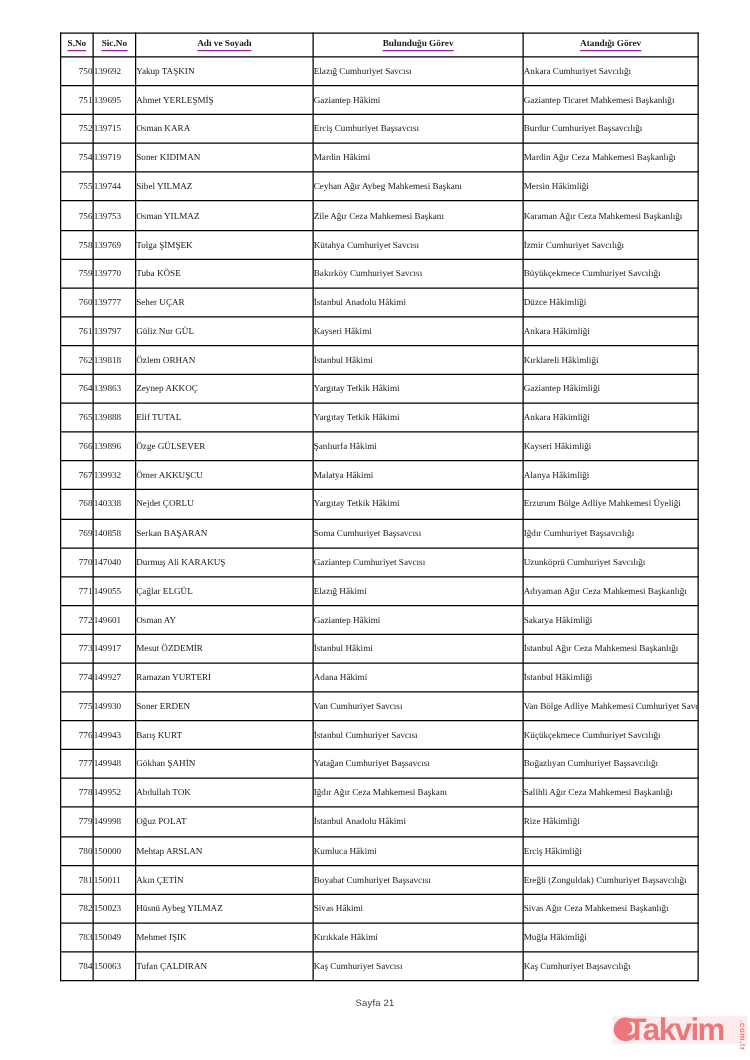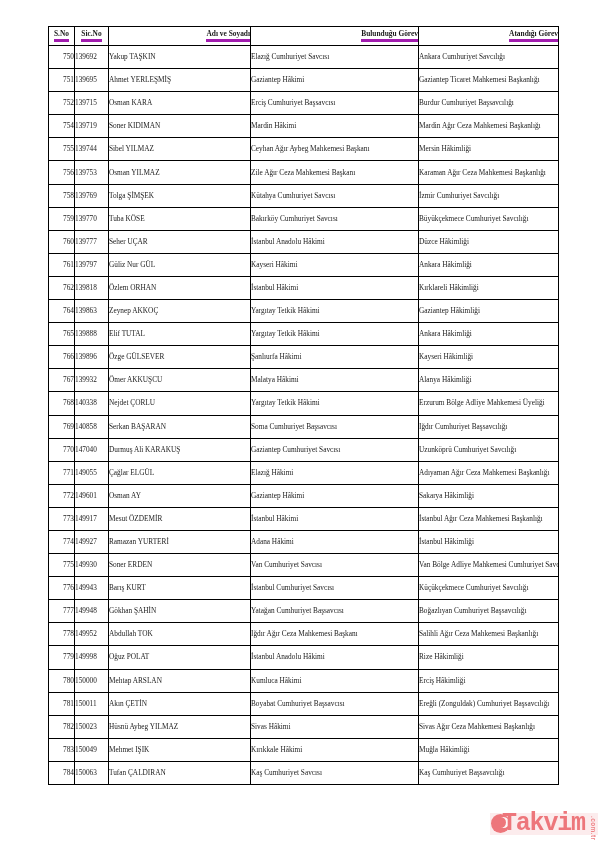--- a/index.html
+++ b/index.html
@@ -57,37 +57,37 @@
   }
 
   table.listing thead th {
     height: 19px;
     font-weight: bold;
     font-size: 7.4px;
   }
 
   .hdr-inner {
     display: inline-block;
-    border-bottom: 3px solid #a21caf;
+    border-bottom: 1px solid #a21caf;
     padding-bottom: 0.5px;
   }
 
   th.th-sno,
   th.th-sicno {
     text-align: center;
   }
   th.th-sno .hdr-inner,
   th.th-sicno .hdr-inner {
     padding-left: 0;
     padding-right: 0;
   }
   th.th-ad,
   th.th-bulundu,
   th.th-atandi {
-    text-align: right;
+    text-align: center;
     padding-left: 3px;
     margin-left: 12px;
   }
 
   td.cell-sno {
     text-align: right;
     padding-right: 4px;
     margin-top: 12px;
   }
   td.cell-sicno {
@@ -151,21 +151,21 @@
     height: 11px;
     border-radius: 50%;
     background: transparent;
     box-shadow: 3px 0 0 0 #ffffff;
     opacity: 0.95;
   }
   .wm-word {
     position: absolute;
     left: 12px;
     top: 6px;
-    font-family: Liberation Mono, monospace;
+    font-family: Liberation Sans, sans-serif;
     font-weight: bold;
     font-size: 25px;
     letter-spacing: -1.2px;
     color: #e3242b;
     line-height: 28px;
     text-align: center;
   }
   .wm-tld {
     position: absolute;
     right: 1px;
@@ -426,20 +426,21 @@
             <td class="cell-sno">784</td>
             <td class="cell-sicno">150063</td>
             <td class="cell-text">Tufan ÇALDIRAN</td>
             <td class="cell-text">Kaş Cumhuriyet Savcısı</td>
             <td class="cell-text">Kaş Cumhuriyet Başsavcılığı</td>
           </tr>
         </tbody>
     </table>
   </div>
 
+  <div class="footer-page">Sayfa 21</div>
 
   <div class="watermark">
     <div class="wm-stack">
       <div class="wm-band"></div>
       <div class="wm-circle"></div>
       <div class="wm-crescent"></div>
       <div class="wm-word">Takvim</div>
       <div class="wm-tld">.com.tr</div>
     </div>
   </div>

